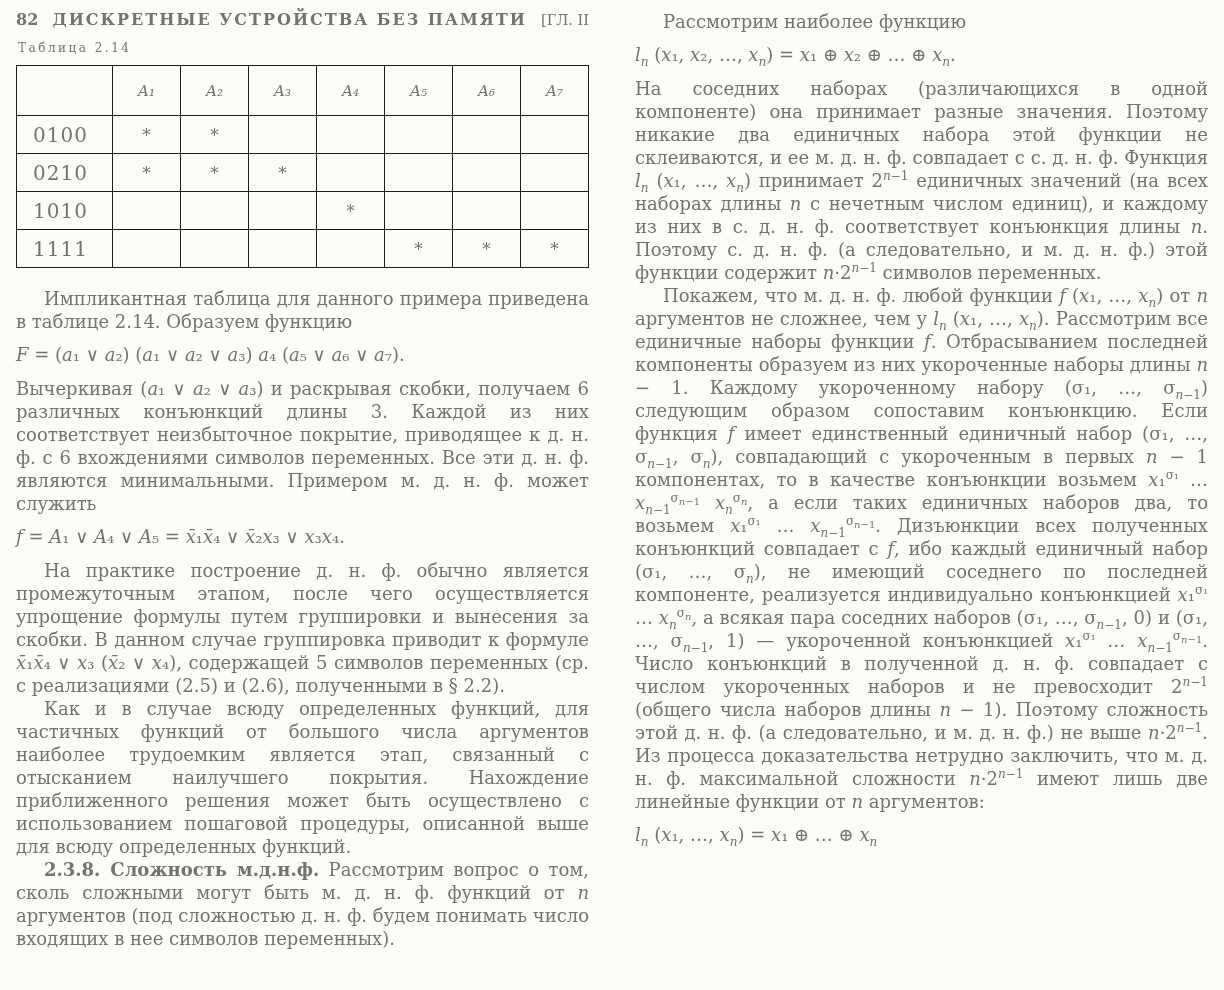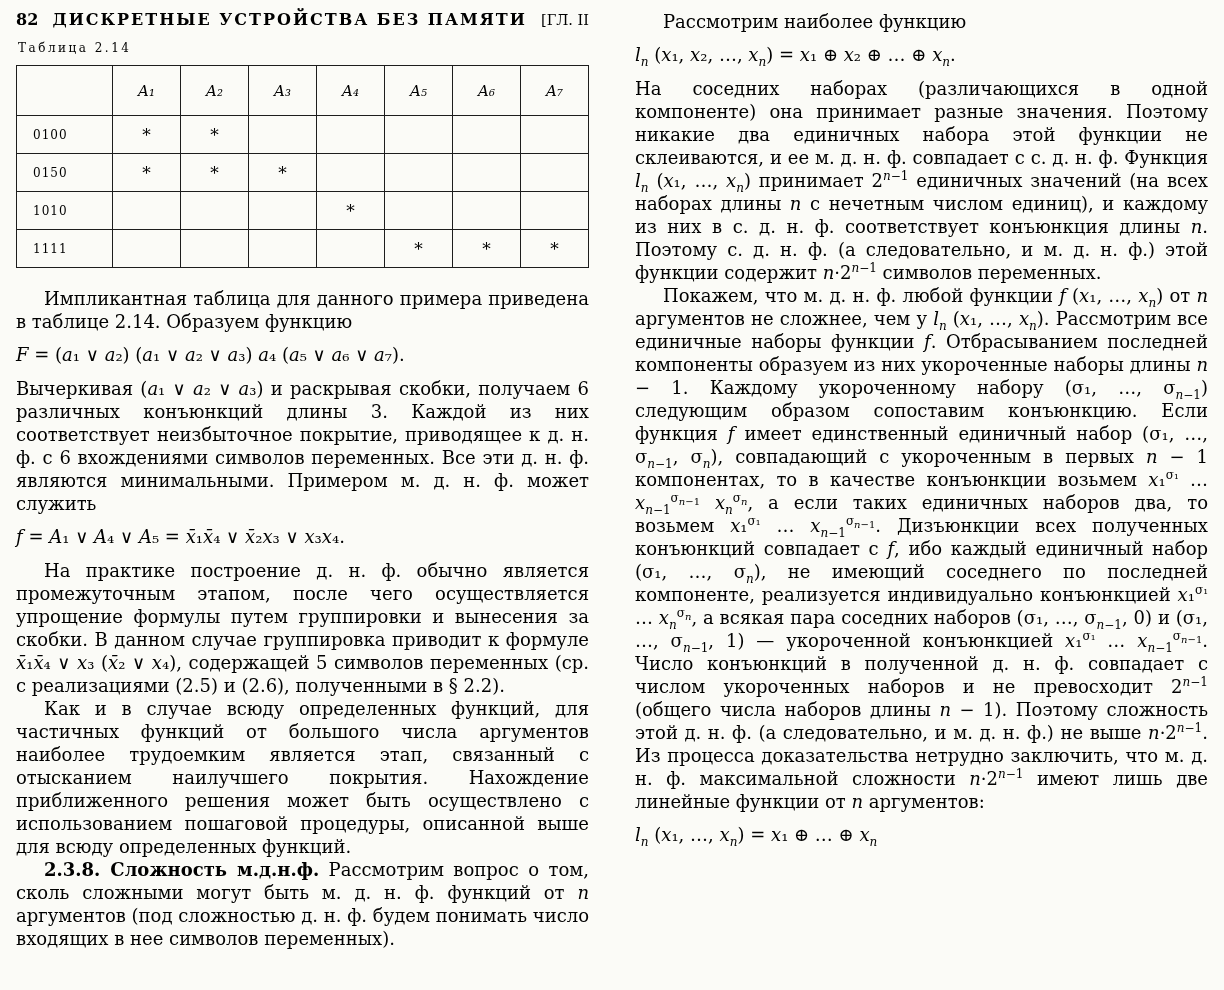--- a/index.html
+++ b/index.html
@@ -1,36 +1,36 @@
 <!DOCTYPE html>
 <html><head>
 <meta charset="utf-8">
 <style>
   * { box-sizing: border-box; }
   html,body { margin:0; padding:0; background:#e9e9e5; }
   .book {
     width:1224px; height:990px; margin:0 auto;
-    background:#fbfbf7; color:#000000;
+    background:#fbfbf7; color:#737373;
     display:flex; gap:46px; padding:10px 16px 0 16px;
     overflow:hidden;
     font-family:"DejaVu Serif","Liberation Serif",serif;
   }
   .page { flex:1; min-width:0; }
 
   .pg-header { display:flex; align-items:baseline; font-size:15px; margin-bottom:12px; }
   .pg-num { font-weight:bold; font-size:16px; }
   .pg-title { flex:1; text-align:center; font-weight:bold; letter-spacing:2px; font-size:16px; }
   .pg-ref { font-size:14.5px; }
 
   .table-caption { letter-spacing:2.5px; font-size:12px; margin:2px 0 10px 2px; }
 
   table.imp { width:100%; border-collapse:collapse; margin-bottom:19px; }
   .imp th, .imp td { border:1.5px solid #1d1d1d; padding:0; }
   .imp th { font-style:italic; font-weight:normal; font-size:15px; height:50px; text-align:center; }
-  .imp td { height:38px; font-size:12px; vertical-align:middle; }
+  .imp td { height:38px; font-size:20px; vertical-align:middle; }
   .imp .lab { padding-left:16px; width:96px; letter-spacing:1px; }
   .imp .mark { text-align:center; font-size:17px; }
 
   p.body { margin:0; text-align:justify; font-size:18px; line-height:23px; }
   p.ind { text-indent:28px; }
   .formula { font-size:18px; line-height:26px; margin:9px 0 9px 0; white-space:nowrap; }
   sup { font-size:12px; line-height:0; }
   sub { font-size:12px; line-height:0; }
   sup sub { font-size:10px; }
 </style>
@@ -66,21 +66,21 @@
           <td class="lab">0100</td>
           <td class="mark">*</td>
           <td class="mark">*</td>
           <td class="mark"></td>
           <td class="mark"></td>
           <td class="mark"></td>
           <td class="mark"></td>
           <td class="mark"></td>
         </tr>
         <tr>
-          <td class="lab">0150</td>
+          <td class="lab">0210</td>
           <td class="mark">*</td>
           <td class="mark">*</td>
           <td class="mark">*</td>
           <td class="mark"></td>
           <td class="mark"></td>
           <td class="mark"></td>
           <td class="mark"></td>
         </tr>
         <tr>
           <td class="lab">1010</td>

